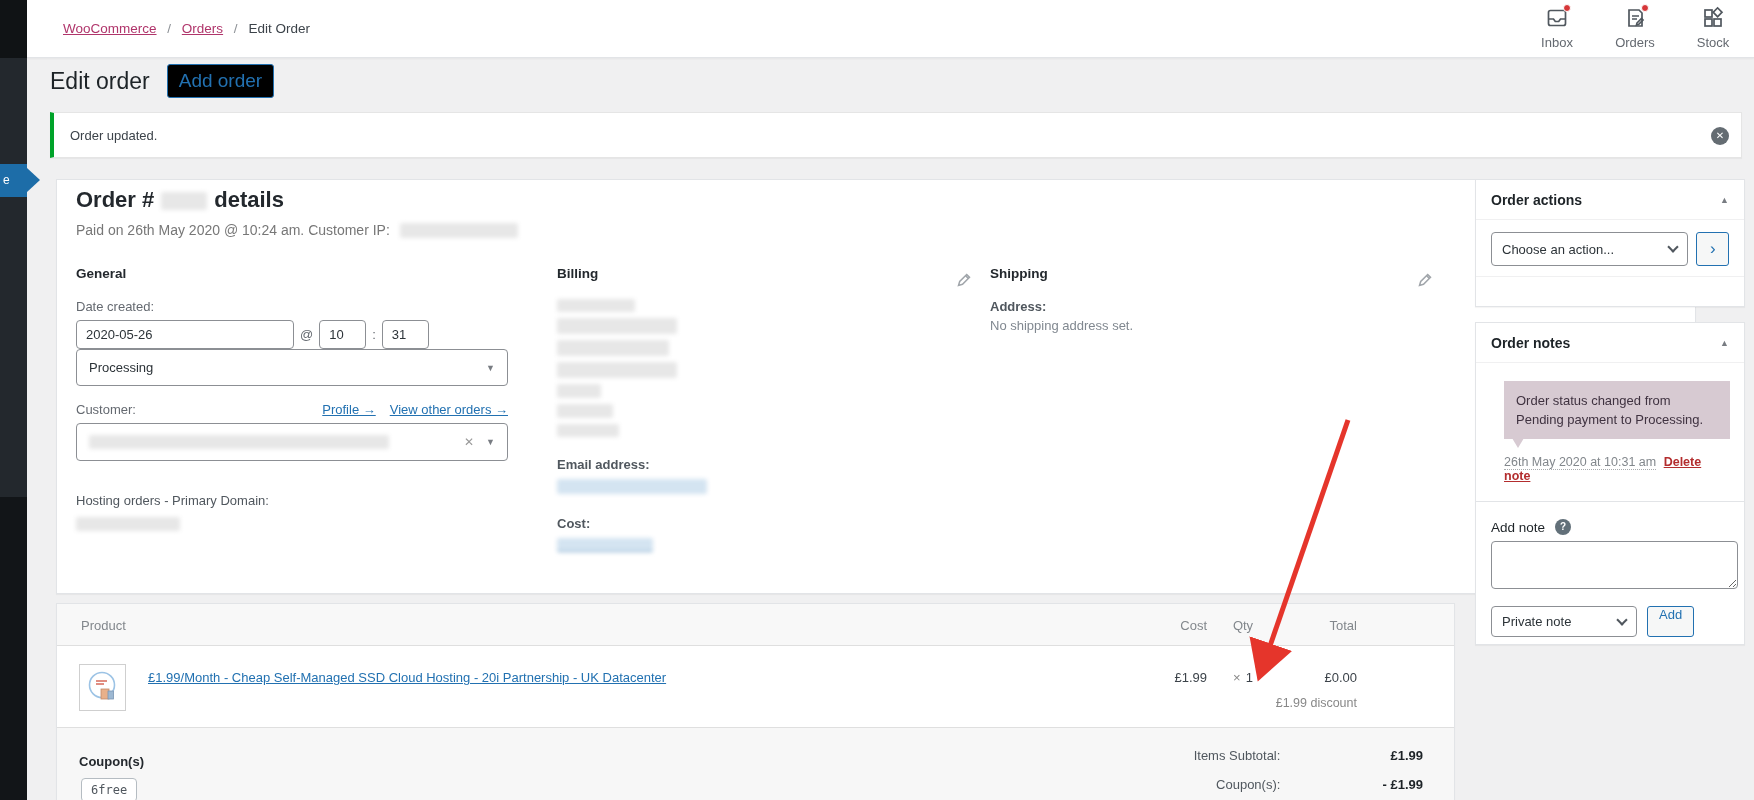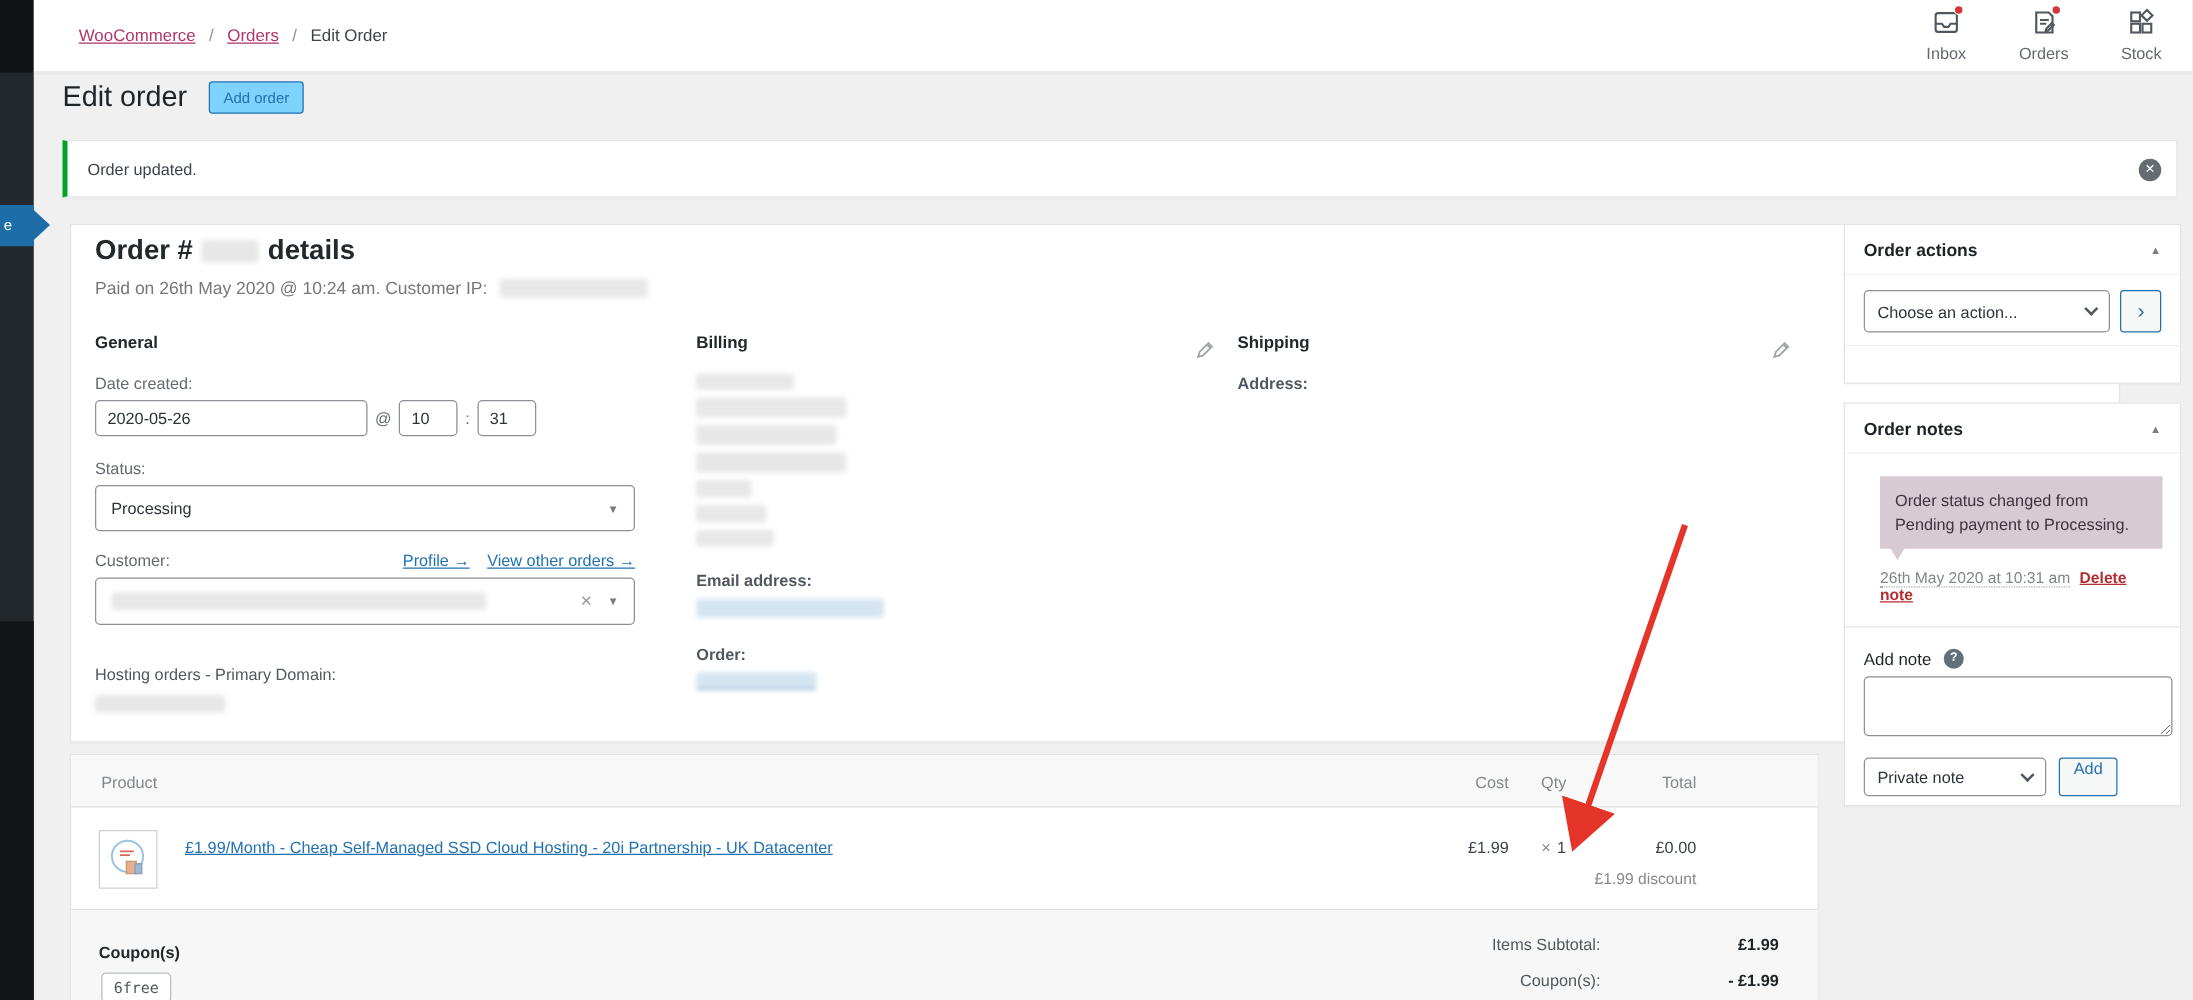--- a/index.html
+++ b/index.html
@@ -22,21 +22,21 @@
   .panel-tabs { position:absolute; right:2px; top:6px; display:flex; }
   .panel-tab { width:78px; text-align:center; color:#50575e; cursor:pointer; }
   .panel-tab .glyph { position:relative; display:inline-block; width:24px; height:24px; }
   .panel-tab svg { stroke:#50575e; fill:none; stroke-width:1.7; }
   .panel-tab .dot { position:absolute; right:-2px; top:-2px; width:8px; height:8px; border-radius:50%; background:#d63638; border:1px solid #fff; }
   .panel-tab .lbl { display:block; font-size:13px; margin-top:2px; color:#646970; }
 
   
   .page-head { position:absolute; left:50px; top:64px; display:flex; align-items:center; gap:17px; }
   .page-title { font-size:23px; font-weight:400; color:#1d2327; }
-  .add-order-btn { display:inline-block; padding:5px 11px; font-size:12px; color:#2271b1; background:#7dd3fc; border:1px solid #2271b1; border-radius:3px; cursor:pointer; }
+  .add-order-btn { display:inline-block; padding:5px 11px; font-size:19px; color:#2271b1; background:#000000; border:1px solid #2271b1; border-radius:3px; cursor:pointer; }
 
   
   .notice { position:absolute; left:50px; top:112px; width:1692px; height:46px; background:#fff; border:1px solid #e5e5e5; border-left:4px solid #00a32a; box-shadow:0 1px 1px rgba(0,0,0,.04); display:flex; align-items:center; padding-left:16px; }
   .notice-msg { color:#3c434a; }
   .notice-dismiss { position:absolute; right:12px; top:14px; width:18px; height:18px; border-radius:50%; background:#646c72; color:#fff; font-size:10px; line-height:18px; text-align:center; cursor:pointer; }
 
   
   .panel { position:absolute; background:#fff; border:1px solid #e2e4e7; box-shadow:0 1px 1px rgba(0,0,0,.04); }
 
   
@@ -226,21 +226,20 @@
     <div class="col-general">
       <div class="col-h">General</div>
       <div class="field-label">Date created:</div>
       <div class="date-row">
         <input class="txt date-input" value="2020-05-26" style="">
         <span class="at-sym">@</span>
         <input class="txt time-input" value="10" style="">
         <span class="colon-sym">:</span>
         <input class="txt time-input" value="31" style="">
       </div>
-      <div class="field-label" style="margin-top:18px">Status:</div>
       <div class="selectbox">
         <span>Processing</span>
         <span class="caret">▼</span>
       </div>
       <div class="customer-label-row">
         <span class="field-label">Customer:</span>
         <span class="customer-links">
           <a>Profile →</a>
           <a>View other orders →</a>
         </span>
@@ -258,27 +257,28 @@
       <div class="col-h">Billing</div>
       <div class="blur blur-line" style="width:78px;height:13px"></div>
       <div class="blur blur-line" style="width:120px;height:16px"></div>
       <div class="blur blur-line" style="width:112px;height:16px"></div>
       <div class="blur blur-line" style="width:120px;height:16px"></div>
       <div class="blur blur-line" style="width:44px;height:14px"></div>
       <div class="blur blur-line" style="width:56px;height:14px"></div>
       <div class="blur blur-line" style="width:62px;height:13px"></div>
       <div class="email-label">Email address:</div>
       <div class="blur blue" style="width:150px;height:15px"></div>
-      <div class="email-label" style="margin-top:22px">Order:</div>
+      <div class="email-label" style="margin-top:22px">Cost:</div>
       <div class="blur blue phone-blur" style="width:96px;height:14px"></div>
     </div>
 
     <div class="col-shipping">
       <div class="col-h">Shipping</div>
       <div class="ship-label" style="margin-top:11px">Address:</div>
+      <div class="ship-value">No shipping address set.</div>
     </div>
   </div>
 </div>
 
 <div class="panel product-panel">
   <div class="li-head">
     <span class="h-product">Product</span>
     <span class="col-cost">Cost</span>
     <span class="col-qty">Qty</span>
     <span class="col-total">Total</span>

